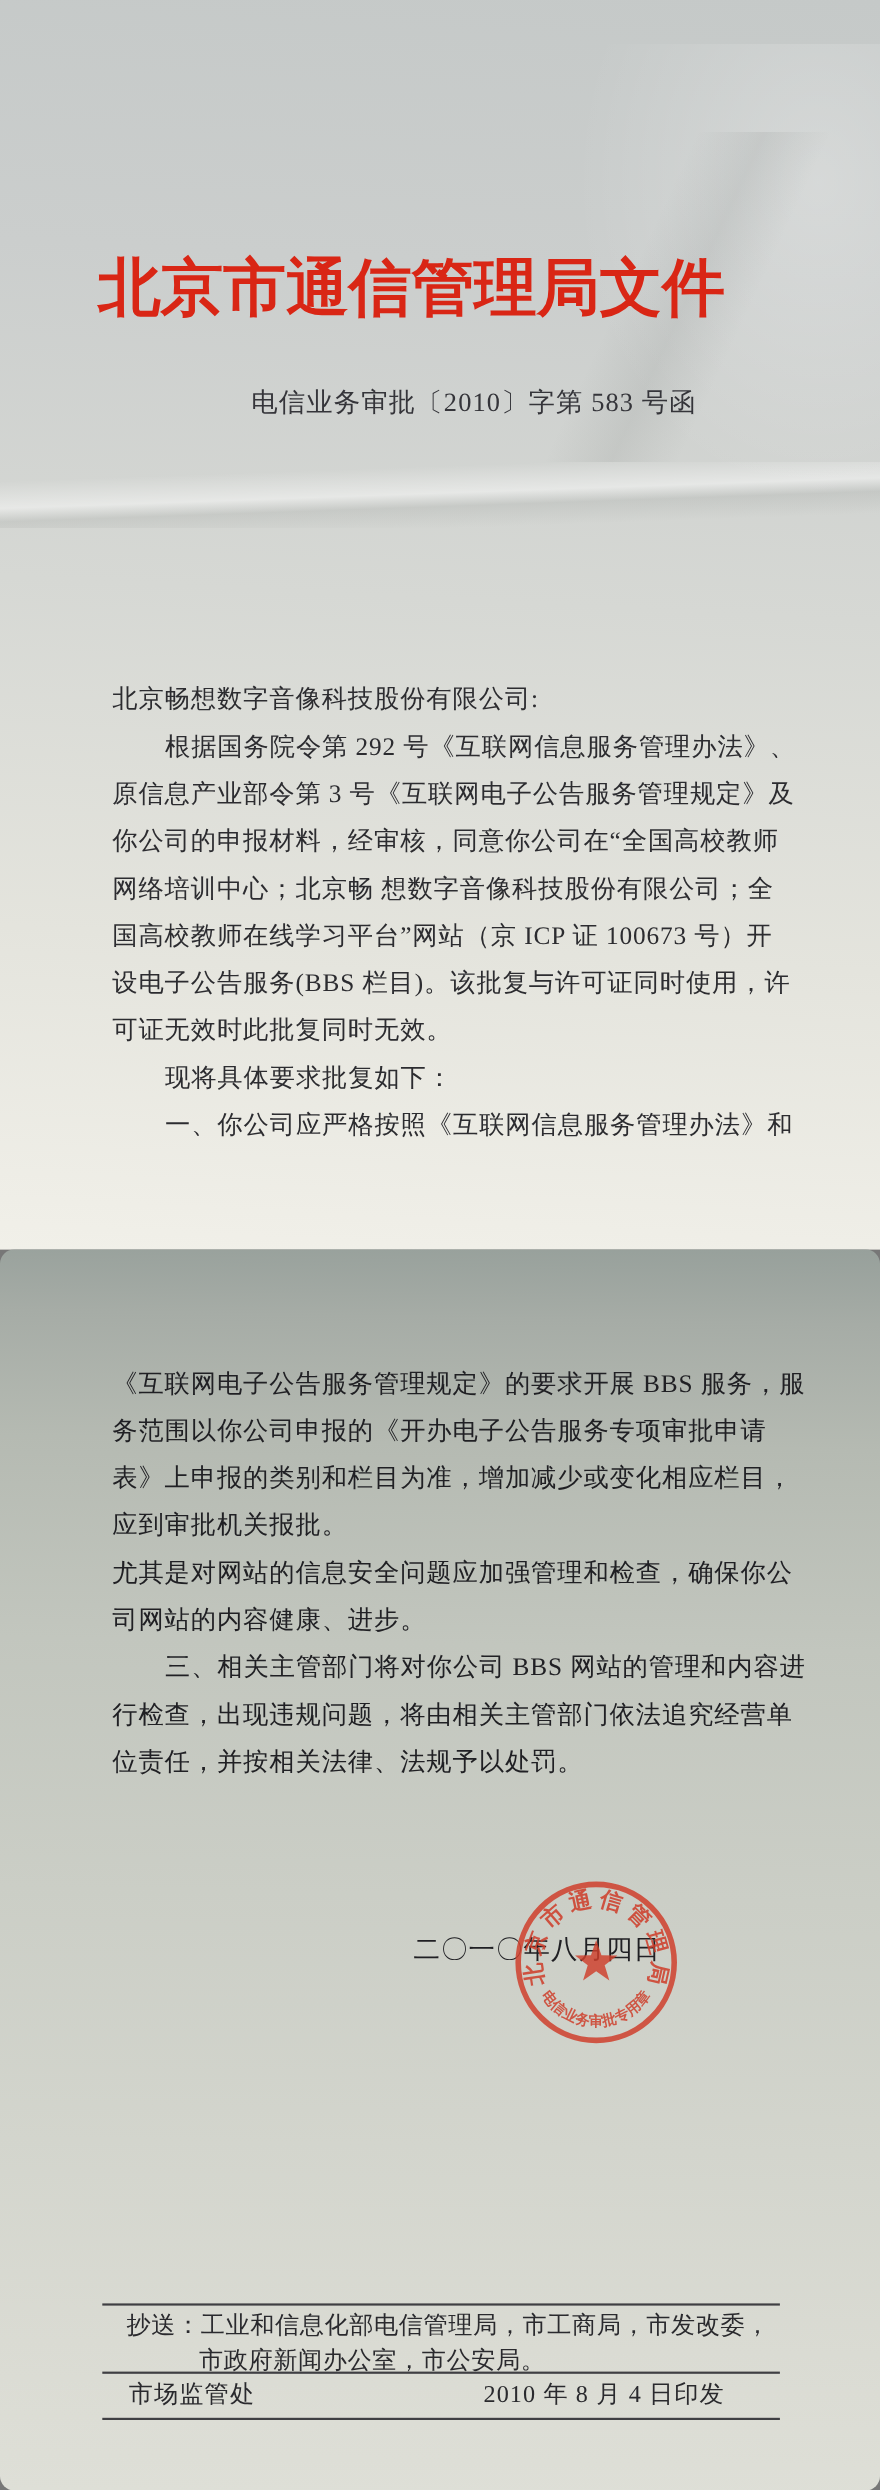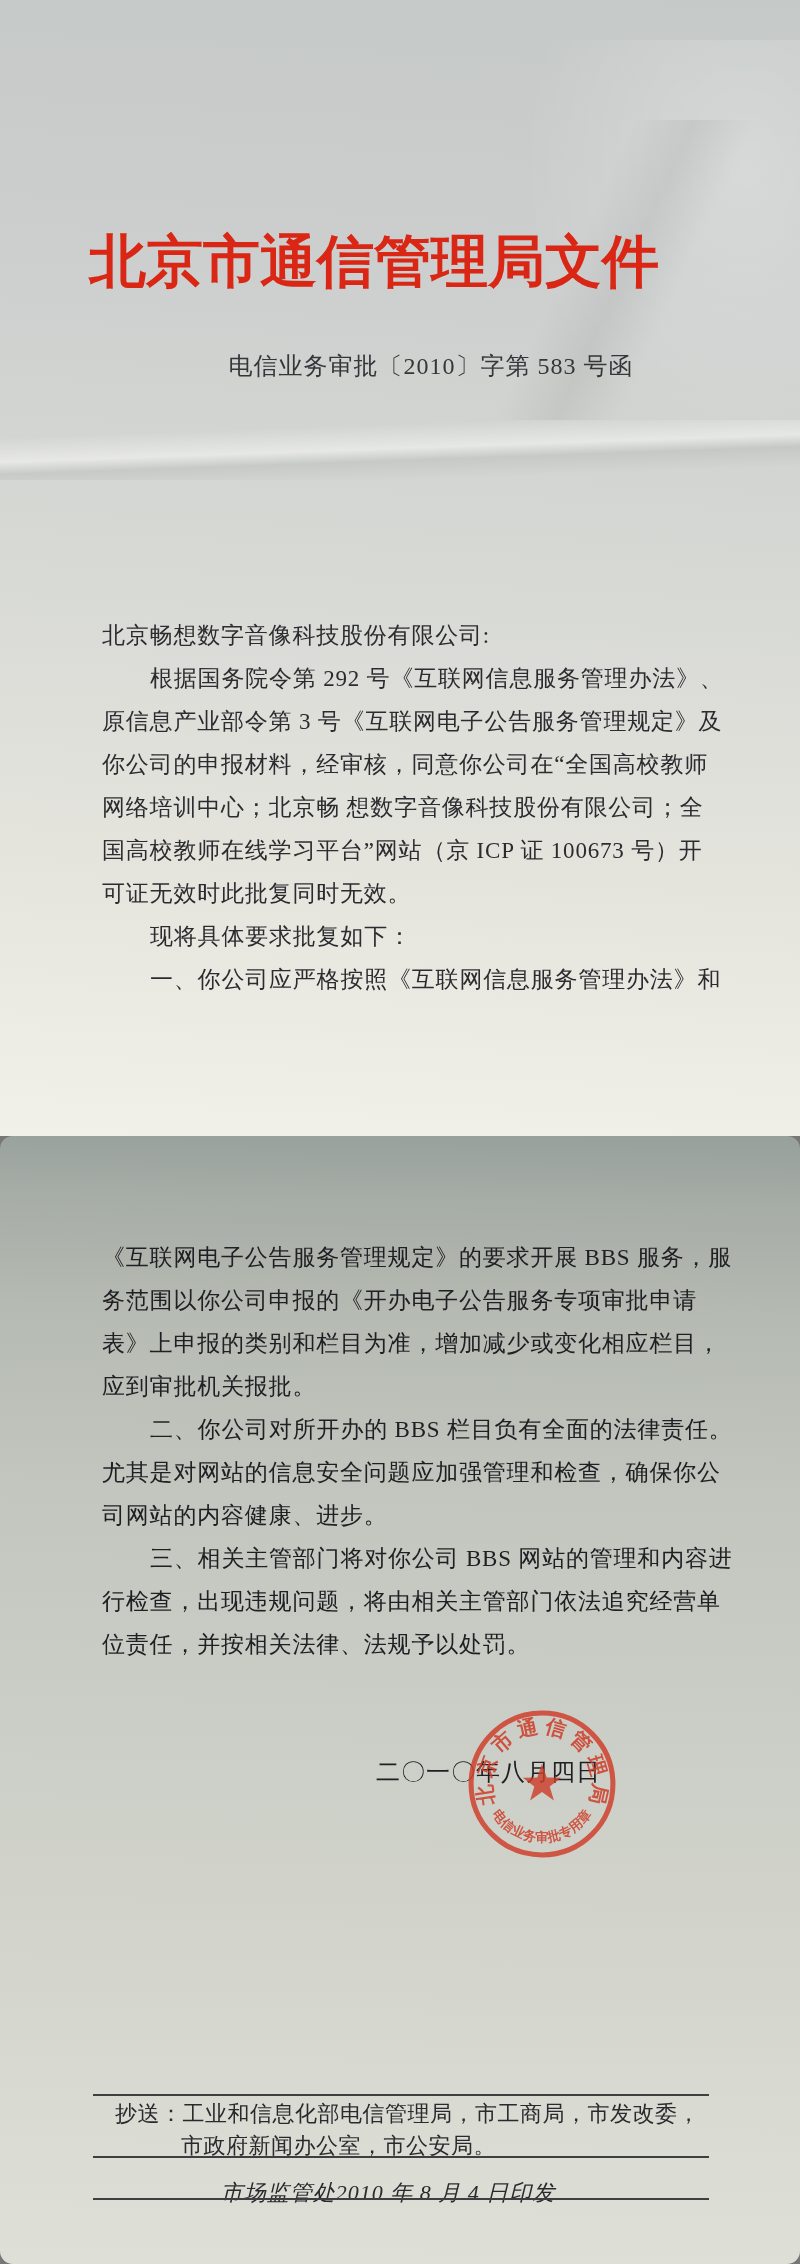--- a/index.html
+++ b/index.html
@@ -47,22 +47,22 @@
   }
   .seal{position:absolute;left:464px;top:570px;width:156px;height:156px;opacity:.93;}
   .seal text{font-family:"Liberation Serif","DejaVu Serif",serif;font-weight:bold;}
   .footer{position:absolute;left:93px;top:958px;width:616px;color:#2a2a2e;}
   .rule{position:absolute;left:0;width:616px;border-top:2px solid #3f3f43;}
   .r1{top:0;}
   .r2{top:62px;}
   .r3{top:104px;}
   .cc1{position:absolute;top:4px;left:22px;font-size:22px;line-height:32px;white-space:nowrap;letter-spacing:.5px;}
   .cc2{position:absolute;top:36px;left:88px;font-size:22px;line-height:32px;white-space:nowrap;letter-spacing:.5px;text-align:right;}
-  .issuer-row{position:absolute;top:80px;left:0;width:616px;height:38px;line-height:38px;
-    display:flex;justify-content:center;padding:0;box-sizing:border-box;font-style:italic;}
+  .issuer-row{position:absolute;top:64px;left:0;width:616px;height:38px;line-height:38px;
+    display:flex;justify-content:space-between;padding:0;box-sizing:border-box;}
   .issuer-row .dept{margin-left:24px;font-size:22px;letter-spacing:1px;white-space:nowrap;}
   .issuer-row .pdate{margin-right:50px;font-size:22px;letter-spacing:1px;white-space:nowrap;}
 </style>
 </head>
 <body>
 
 <div class="canvas">
 
   <div class="page page1">
     <div class="crease c1"></div>
@@ -74,34 +74,34 @@
     <div class="doc-number">电信业务审批〔2010〕字第 583 号函</div>
 
 
     <div class="body body1">
       <div class="ln">北京畅想数字音像科技股份有限公司:</div>
       <div class="ln ind">根据国务院令第 292 号《互联网信息服务管理办法》、</div>
       <div class="ln">原信息产业部令第 3 号《互联网电子公告服务管理规定》及</div>
       <div class="ln">你公司的申报材料，经审核，同意你公司在“全国高校教师</div>
       <div class="ln">网络培训中心；北京畅 想数字音像科技股份有限公司；全</div>
       <div class="ln">国高校教师在线学习平台”网站（京 ICP 证 100673 号）开</div>
+      <div class="ln">设电子公告服务(BBS 栏目)。该批复与许可证同时使用，许</div>
       <div class="ln">可证无效时此批复同时无效。</div>
       <div class="ln ind">现将具体要求批复如下：</div>
       <div class="ln ind">一、你公司应严格按照《互联网信息服务管理办法》和</div>
     </div>
   </div>
 
   <div class="page page2">
 
     <div class="body body2">
       <div class="ln">《互联网电子公告服务管理规定》的要求开展 BBS 服务，服</div>
       <div class="ln">务范围以你公司申报的《开办电子公告服务专项审批申请</div>
       <div class="ln">表》上申报的类别和栏目为准，增加减少或变化相应栏目，</div>
       <div class="ln">应到审批机关报批。</div>
-      <div class="ln ind">二、你公司对所开办的 BBS 栏目负有全面的法律责任。</div>
       <div class="ln">尤其是对网站的信息安全问题应加强管理和检查，确保你公</div>
       <div class="ln">司网站的内容健康、进步。</div>
       <div class="ln ind">三、相关主管部门将对你公司 BBS 网站的管理和内容进</div>
       <div class="ln">行检查，出现违规问题，将由相关主管部门依法追究经营单</div>
       <div class="ln">位责任，并按相关法律、法规予以处罚。</div>
     </div>
 
     <div class="date-line">二〇一〇年八月四日</div>
 
     <svg class="seal" viewBox="0 0 154 154" xmlns="http://www.w3.org/2000/svg">

